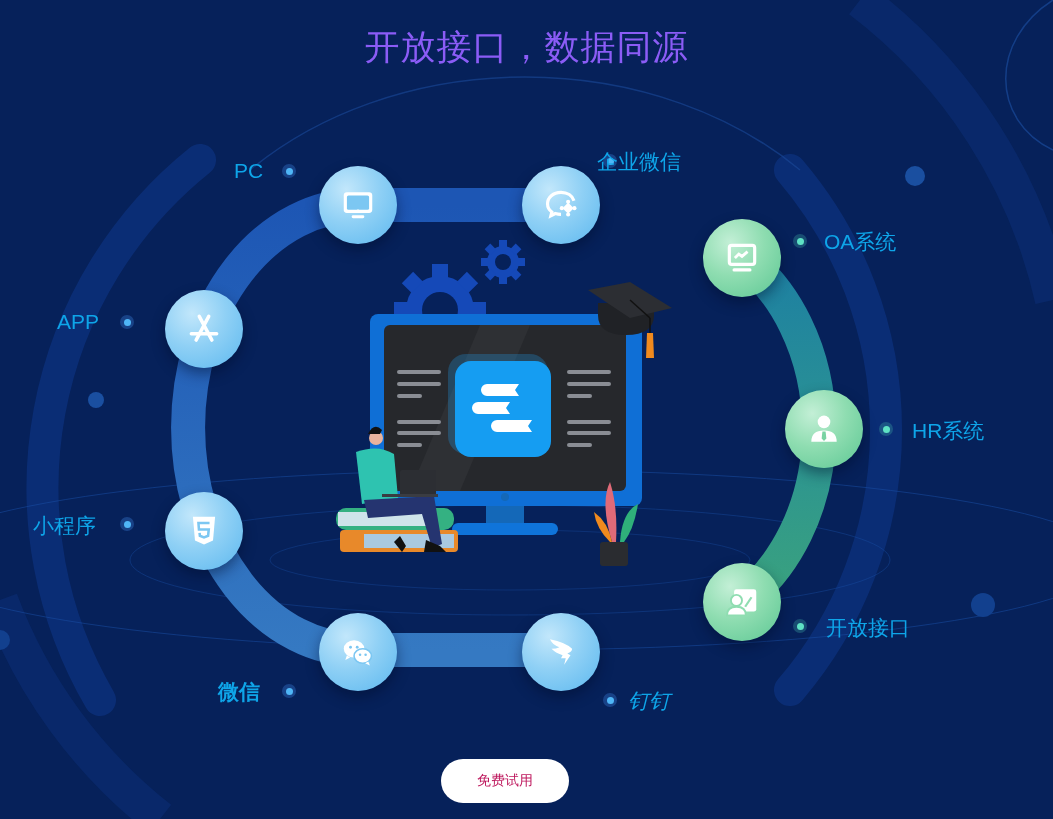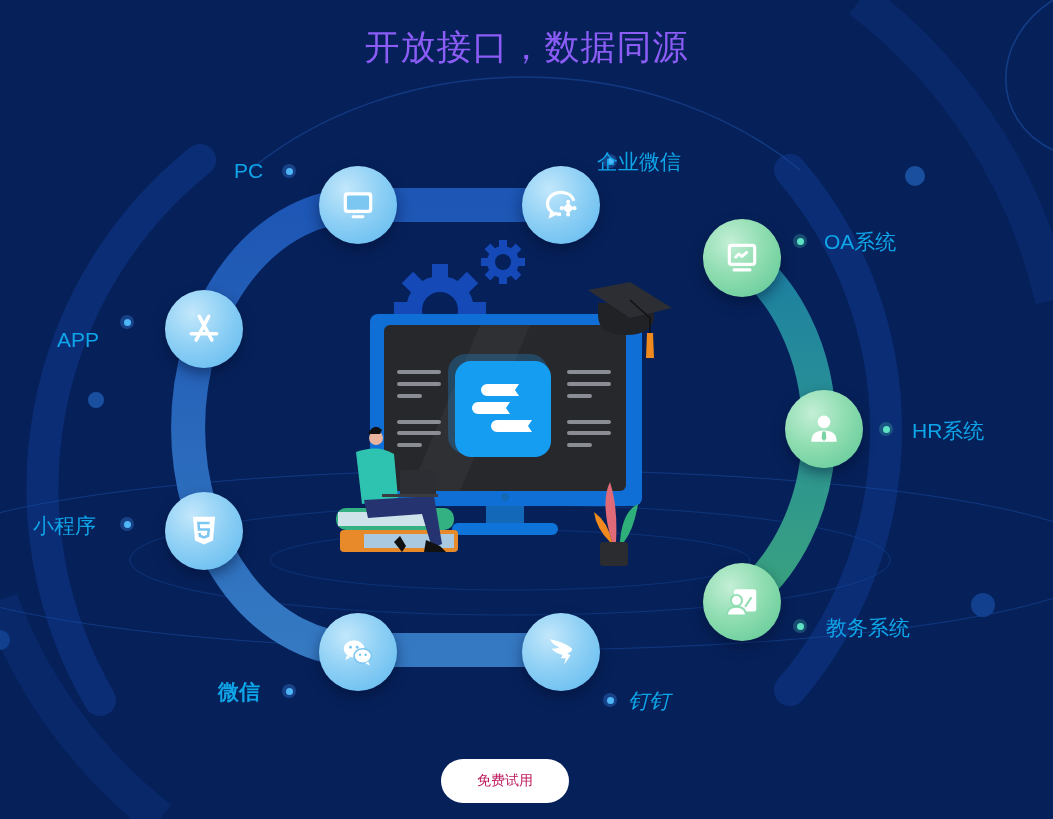--- a/index.html
+++ b/index.html
@@ -245,21 +245,21 @@
     <rect x="7" y="4" width="14" height="14" rx="1.5" fill="#fff"></rect>
     <circle cx="8.5" cy="11" r="3.5" fill="#fff" stroke="#8fddb1" stroke-width="1.2"></circle>
     <path d="M 2.5 20.5 q 0 -5.5 6 -5.5 q 6 0 6 5.5 z" fill="#fff" stroke="#8fddb1" stroke-width="1.2"></path>
     <line x1="14" y1="15" x2="18" y2="9" stroke="#8fddb1" stroke-width="1.4"></line>
   </svg>
 </div>
 
 <div class="label" style="left:234px; top:159px;">PC</div>
 <div class="dot b" style="left:282px; top:164px;"></div>
 
-<div class="label" style="left:57px; top:310px;margin-top:18px;">APP</div>
+<div class="label" style="left:57px; top:310px;">APP</div>
 <div class="dot b" style="left:120px; top:315px;"></div>
 
 <div class="label" style="left:33px; top:512px;">小程序</div>
 <div class="dot b" style="left:120px; top:517px;"></div>
 
 <div class="label" style="left:218px; top:678px;font-weight:bold;">微信</div>
 <div class="dot b" style="left:282px; top:684px;"></div>
 
 <div class="dot b" style="left:603px; top:154px;"></div>
 <div class="label" style="left:597px; top:148px;">企业微信</div>
@@ -267,15 +267,15 @@
 <div class="dot b" style="left:603px; top:693px;"></div>
 <div class="label" style="left:628px; top:687px;font-style:italic;">钉钉</div>
 
 <div class="dot g" style="left:793px; top:234px;"></div>
 <div class="label" style="left:824px; top:228px;">OA系统</div>
 
 <div class="dot g" style="left:879px; top:422px;"></div>
 <div class="label" style="left:912px; top:417px;">HR系统</div>
 
 <div class="dot g" style="left:793px; top:619px;"></div>
-<div class="label" style="left:826px; top:614px;">教务系统</div>
+<div class="label" style="left:826px; top:614px;">开放接口</div>
 
 <button class="trial-btn">免费试用</button>
 
 </body></html>

